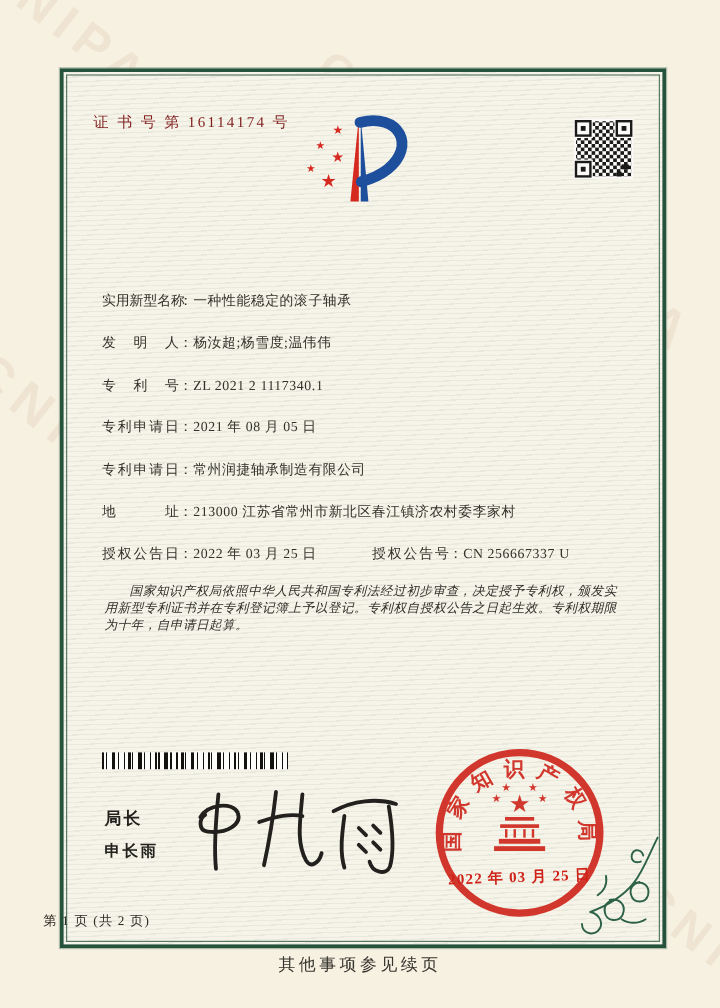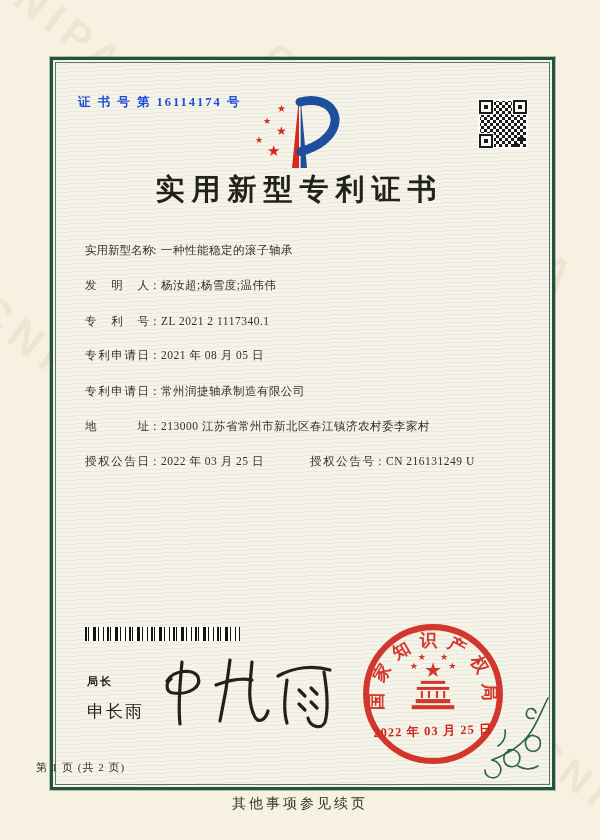--- a/index.html
+++ b/index.html
@@ -11,21 +11,21 @@
       color:#c89a7a;opacity:.15;letter-spacing:8px;transform:rotate(38deg);pointer-events:none;}
 
   
   .frame{position:absolute;left:50px;top:57px;width:499px;height:727px;
          border:3px solid #24523c;box-shadow:0 0 0 1px rgba(40,90,65,.35);
          background:
            repeating-linear-gradient(178deg, rgba(110,150,120,.10) 0 1px, rgba(0,0,0,0) 1px 4px),
            #f6f3e8;}
   .frame::after{content:"";position:absolute;inset:2px;border:1px solid rgba(36,82,60,.75);pointer-events:none;}
 
-  .cert-no{position:absolute;left:78px;top:94px;font-size:12.5px;letter-spacing:2px;color:#1d4ed8;font-weight:bold;}
+  .cert-no{position:absolute;left:78px;top:94px;font-size:12.5px;letter-spacing:2px;color:#7f1d1d;}
 
   .logo{position:absolute;left:247px;top:92px;}
   .qr{position:absolute;left:478px;top:99px;}
 
   .title{position:absolute;left:50px;width:499px;top:170px;text-align:center;
          font-size:29px;font-weight:bold;letter-spacing:7px;color:#22211c;}
 
   .fields{position:absolute;left:85px;top:236px;width:440px;font-size:11.5px;color:#33322a;}
   .frow{position:absolute;left:0;white-space:nowrap;}
   .flabel{display:inline-block;width:64px;text-align:justify;text-align-last:justify;vertical-align:bottom;}
@@ -36,23 +36,23 @@
   .paras{position:absolute;left:87px;top:487px;width:427px;font-size:10.5px;line-height:14px;
          color:#2f2e28;text-align:justify;letter-spacing:.4px;font-style:italic;}
   .paras p{margin:0 0 3px 0;text-indent:2em;}
 
   .barcode{position:absolute;left:85px;top:627px;width:155px;height:14px;
     background:repeating-linear-gradient(90deg,
       #14120f 0 2px,#fdfdfb 2px 3px,#14120f 3px 4px,#fdfdfb 4px 8px,
       #14120f 8px 11px,#fdfdfb 11px 13px,#14120f 13px 14px,#fdfdfb 14px 18px,
       #14120f 18px 19px,#fdfdfb 19px 22px);}
 
-  .issuer-role{position:absolute;left:87px;top:674px;font-size:11px;font-weight:bold;color:#22211c;
+  .issuer-role{position:absolute;left:87px;top:674px;font-size:14px;font-weight:bold;color:#22211c;
                font-family:"Liberation Sans","DejaVu Sans",sans-serif;letter-spacing:2px;}
-  .issuer-name{position:absolute;left:87px;top:700px;font-size:17px;font-weight:normal;color:#22211c;
+  .issuer-name{position:absolute;left:87px;top:700px;font-size:13px;font-weight:bold;color:#22211c;
                font-family:"Liberation Sans","DejaVu Sans",sans-serif;letter-spacing:2px;}
   .signature{position:absolute;left:158px;top:650px;}
 
   .seal{position:absolute;left:357px;top:618px;opacity:.93;}
   .seal-date{position:absolute;left:366px;top:723px;width:134px;text-align:center;
              color:#cf231a;font-size:12.5px;font-weight:bold;letter-spacing:1px;transform:rotate(-2deg);}
 
   .page-info{position:absolute;left:36px;width:499px;top:760px;text-align:left;
              font-size:11px;color:#2f2e28;letter-spacing:1px;}
   .note{position:absolute;left:0;right:0;top:795px;text-align:center;font-size:14px;
@@ -112,21 +112,20 @@
       </g>
     <g fill="#1a1a1a">
         <rect x="6" y="6" width="4" height="4"></rect>
         <rect x="40" y="6" width="4" height="4"></rect>
         <rect x="6" y="40" width="4" height="4"></rect>
         <rect x="40" y="38" width="6" height="4"></rect>
         <rect x="36" y="44" width="4" height="4"></rect>
       </g>
   </svg>
 
-  <div class="title">实用新型专利证书</div>
 
   <div class="fields">
     <div class="frow" style="top:7px">
       <span class="flabel">实用新型名称</span><span class="fcolon">：</span><span class="fval">一种性能稳定的滚子轴承</span>
     </div>
     <div class="frow" style="top:42px">
       <span class="flabel">发明人</span><span class="fcolon">：</span><span class="fval">杨汝超;杨雪度;温伟伟</span>
     </div>
     <div class="frow" style="top:78px">
       <span class="flabel">专利号</span><span class="fcolon">：</span><span class="fval">ZL 2021 2 1117340.1</span>
@@ -136,26 +135,27 @@
     </div>
     <div class="frow" style="top:148px">
       <span class="flabel">专利申请日</span><span class="fcolon">：</span><span class="fval">常州润捷轴承制造有限公司</span>
     </div>
     <div class="frow" style="top:183px">
       <span class="flabel">地址</span><span class="fcolon">：</span><span class="fval">213000 江苏省常州市新北区春江镇济农村委李家村</span>
     </div>
     <div class="frow" style="top:218px">
       <span class="flabel">授权公告日</span><span class="fcolon">：</span><span class="fval">2022 年 03 月 25 日</span>
       <span class="frow2">
-        <span class="flabel">授权公告号</span><span class="fcolon">：</span><span class="fval">CN 216131249 U</span>
+        <span class="flabel">授权公告号</span><span class="fcolon">：</span><span class="fval">CN 256667337 U</span>
       </span>
     </div>
   </div>
 
   <div class="paras">
+    <p>国家知识产权局依照中华人民共和国专利法经过初步审查，决定授予专利权，颁发实用新型专利证书并在专利登记簿上予以登记。专利权自授权公告之日起生效。专利权期限为十年，自申请日起算。</p>
   </div>
 
   <div class="barcode"></div>
 
   <div class="issuer-role">局长</div>
   <div class="issuer-name">申长雨</div>
 
   <svg class="signature" width="185" height="85" viewBox="0 0 185 85">
     <g fill="none" stroke="#22211e" stroke-width="3.2" stroke-linecap="round" stroke-linejoin="round">
       <path d="M24,12 C22,32 20,56 22,74"></path>

